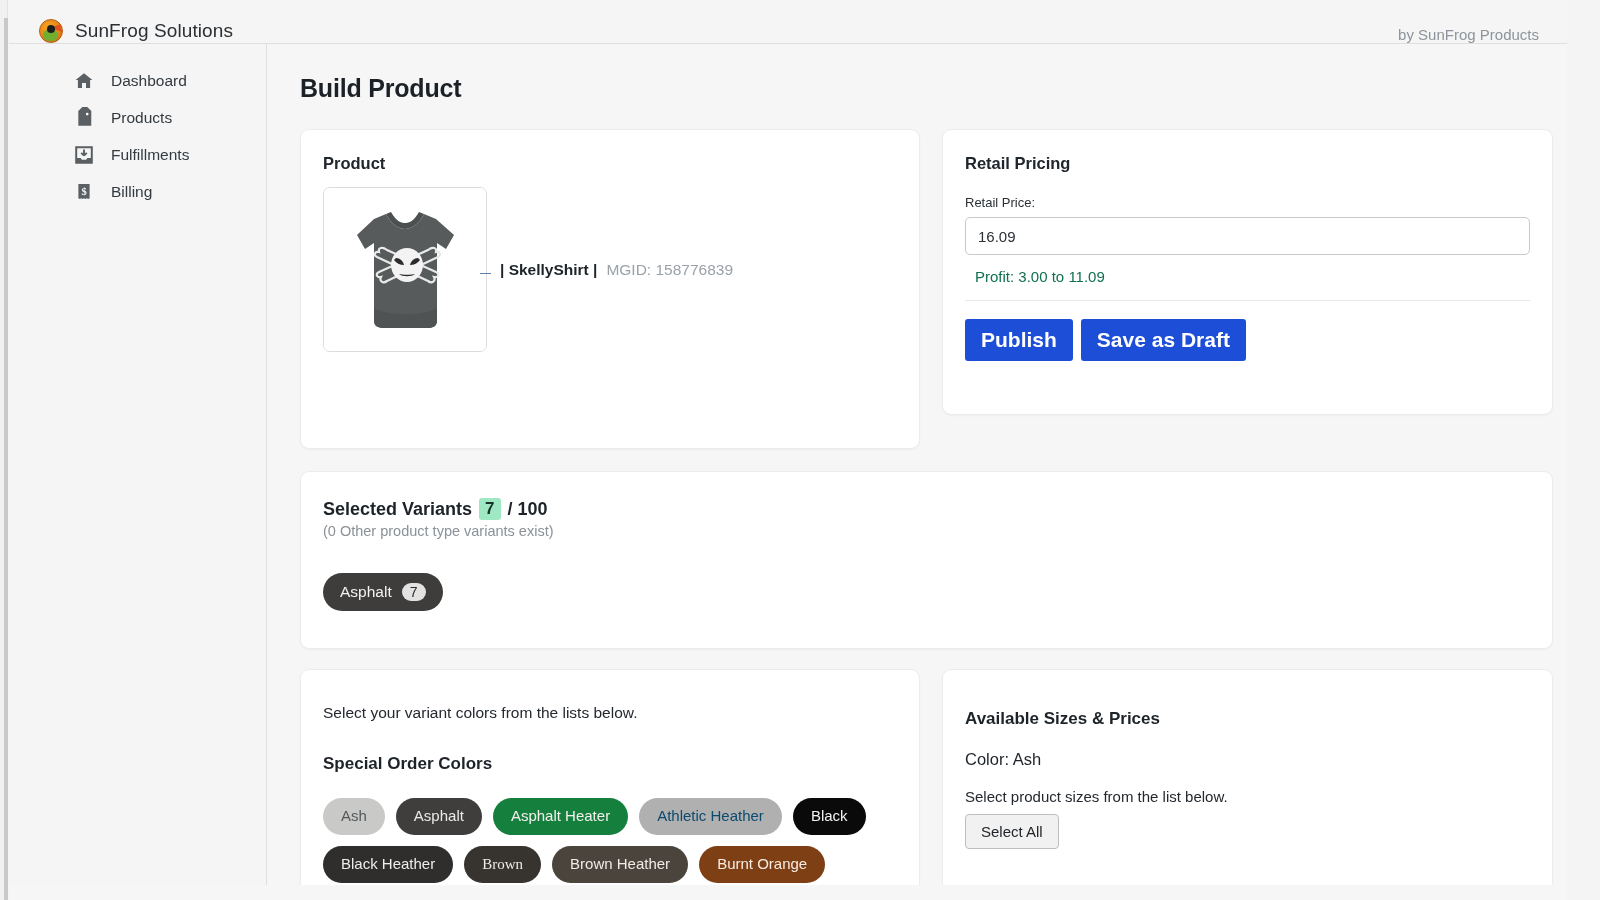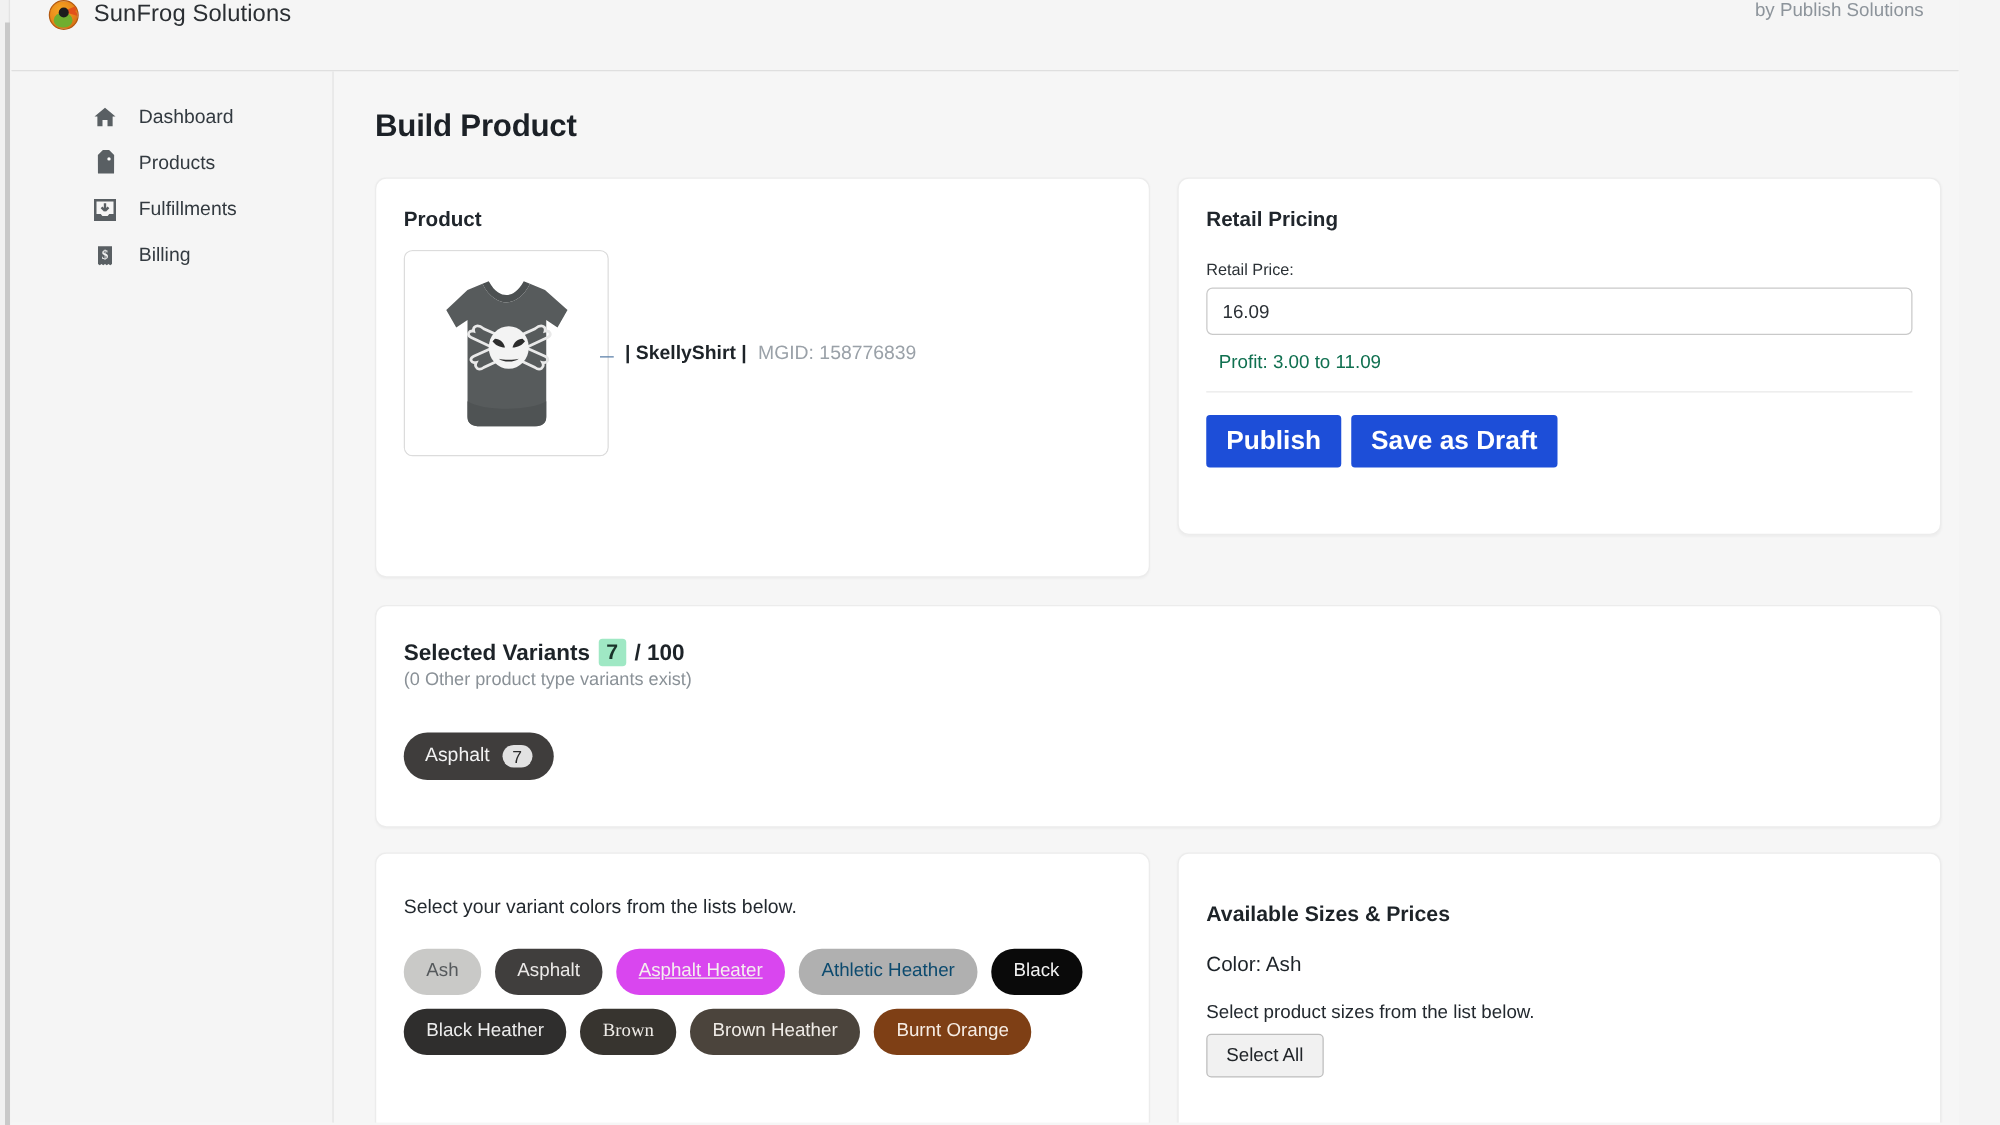--- a/index.html
+++ b/index.html
@@ -36,25 +36,25 @@
   #page {
     position: absolute;
     left: 9px; top: 0; width: 1558px; height: 900px;
     background: #f6f6f6;
     overflow: hidden;
   }
 
   
   .topbar {
     position: relative;
-    height: 57px;
+    height: 44px;
     background: #f5f5f5;
     border-bottom: 1px solid #dfdfdf;
     display: flex;
-    align-items: flex-start;
+    align-items: flex-end;
   }
   .brand { display: flex; align-items: center; margin-left: 30px; gap: 12px; }
   .logo-badge {
     width: 24px; height: 24px; border-radius: 50%;
     position: relative; overflow: hidden;
     background: radial-gradient(circle at 38% 34%, #f5a623 0%, #e8871a 52%, #c85f10 100%);
     border: 1px solid #b45a10;
     flex: 0 0 auto;
   }
   .logo-badge::before {
@@ -240,21 +240,21 @@
 
   <div id="page">
 
     <div class="topbar">
       <div class="brand">
         <span class="logo-badge">
           <span class="logo-leg"></span>
         </span>
         <span class="brand-name">SunFrog Solutions</span>
       </div>
-      <div class="topbar-right">by Publish Solutions</div>
+      <div class="topbar-right">by SunFrog Products</div>
     </div>
 
     <div class="shell">
 
       <nav class="sidebar">
 
         <div class="nav-item">
           <span class="nav-ico">
             <svg width="22" height="22" viewBox="0 0 22 22">
               <path d="M11 3.2 2.6 10.1h2.3V18h4.1v-5.1h4V18h4.1v-7.9h2.3z" fill="#595f63"></path>
@@ -360,24 +360,25 @@
               </span>
             </div>
           </div>
         </section>
 
         <div class="row bottom-row">
 
           <section class="card col-left colors-card">
             <div class="card-pad" style="padding-top:0;">
               <p class="helper-text">Select your variant colors from the lists below.</p>
+              <h3 class="sub-h">Special Order Colors</h3>
               <div class="swatch-wrap">
                 <span class="swatch" style="background:#c9c9c7;color:#55595c;">Ash</span>
                 <span class="swatch" style="background:#403e3d;color:#ebe9e8;">Asphalt</span>
-                <span class="swatch" style="background:#d946ef;color:#f4efee;text-decoration:underline;">Asphalt Heater</span>
+                <span class="swatch" style="background:#15803d;color:#f4efee;">Asphalt Heater</span>
                 <span class="swatch" style="background:#b0b0b0;color:#0c4a6e;">Athletic Heather</span>
                 <span class="swatch" style="background:#0a0a0a;color:#f2f2f2;">Black</span>
                 <span class="swatch" style="background:#2f2e2d;color:#ededed;">Black Heather</span>
                 <span class="swatch" style="background:#37342f;color:#eeebe7;font-family:Liberation Serif, serif;">Brown</span>
                 <span class="swatch" style="background:#4b443c;color:#efebe6;">Brown Heather</span>
                 <span class="swatch" style="background:#7e3f15;color:#f6ece3;">Burnt Orange</span>
               </div>
             </div>
           </section>
 

